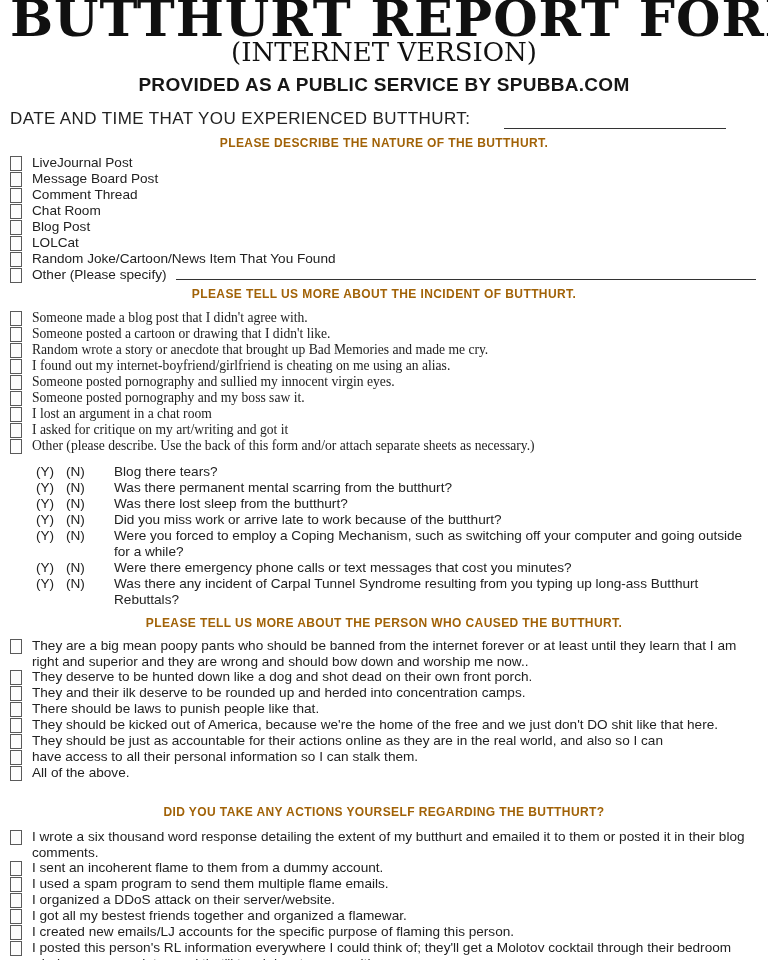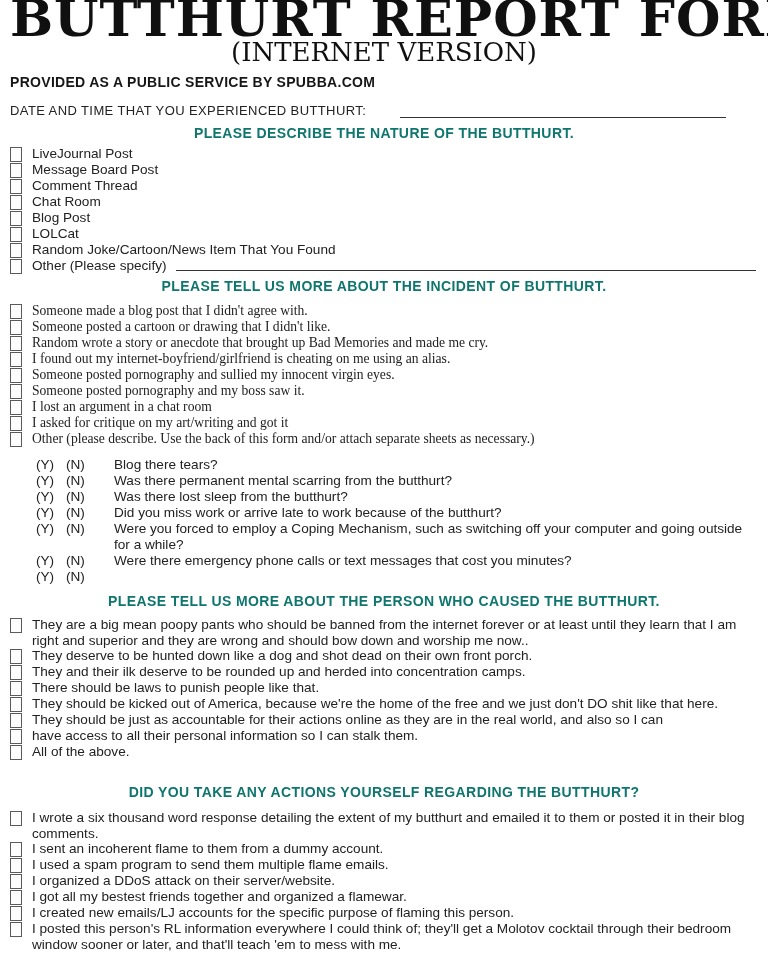--- a/index.html
+++ b/index.html
@@ -34,50 +34,50 @@
   .subtitle {
     font-family: "DejaVu Serif", serif;
     font-weight: normal;
     font-size: 26px;
     line-height: 25px;
     text-align: center;
     color: #101010;
   }
   .tagline {
     font-weight: bold;
-    font-size: 14px;
-    text-align: left;
+    font-size: 19px;
+    text-align: center;
     margin-top: 9px;
     letter-spacing: 0.3px;
     color: #161616;
   }
   
   .date-row {
     display: flex;
     align-items: flex-end;
     margin-top: 13px;
-    font-size: 13px;
+    font-size: 17px;
     letter-spacing: 0.4px;
     color: #222;
     gap: 20px;
   }
   .date-line {
     flex: 1;
     border-bottom: 1.5px solid #333;
     margin-left: 14px;
     margin-right: 32px;
     height: 14px;
   }
   
   .sec-head {
     font-weight: bold;
-    font-size: 14px;
+    font-size: 12px;
     text-align: center;
     letter-spacing: 0.4px;
-    color: #0f766e;
+    color: #a16207;
     margin-top: 7px;
     margin-bottom: 5px;
   }
   .sec-head.tight { margin-top: 4px; }
   
   .cb-row {
     display: flex;
     align-items: flex-start;
     font-size: 13.6px;
     line-height: 15.6px;
@@ -244,20 +244,21 @@
         <span class="yn-q">Were you forced to employ a Coping Mechanism, such as switching off your computer and going outside for a while?</span>
       </div>
     <div class="yn-row">
         <span class="yn-opt">(Y)</span>
         <span class="yn-opt">(N)</span>
         <span class="yn-q">Were there emergency phone calls or text messages that cost you minutes?</span>
       </div>
     <div class="yn-row">
         <span class="yn-opt">(Y)</span>
         <span class="yn-opt">(N)</span>
+        <span class="yn-q">Was there any incident of Carpal Tunnel Syndrome resulting from you typing up long-ass Butthurt Rebuttals?</span>
       </div>
   </div>
 
   <div class="sec-head">PLEASE TELL US MORE ABOUT THE PERSON WHO CAUSED THE BUTTHURT.</div>
   <div class="list" style="margin-top:8px;">
     <div class="cb-row">
         <span class="cb"></span>
         <span class="cb-label">They are a big mean poopy pants who should be banned from the internet forever or at least until they learn that I am right and superior and they are wrong and should bow down and worship me now..</span>
       </div>
     <div class="cb-row">

